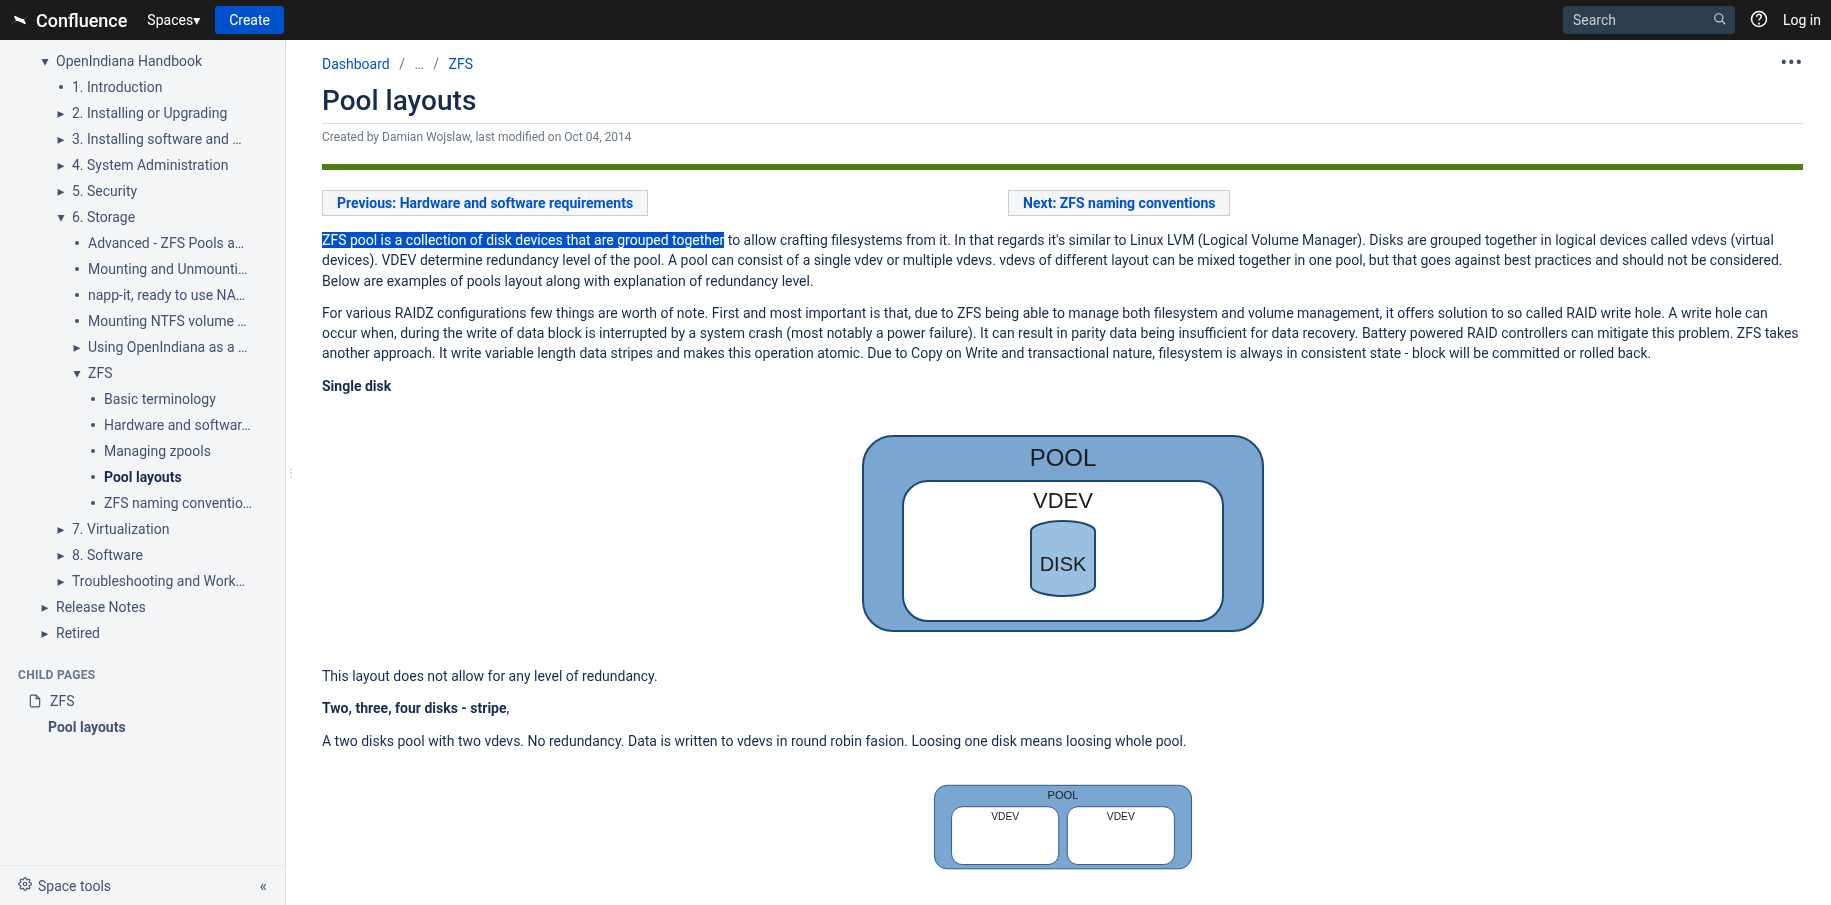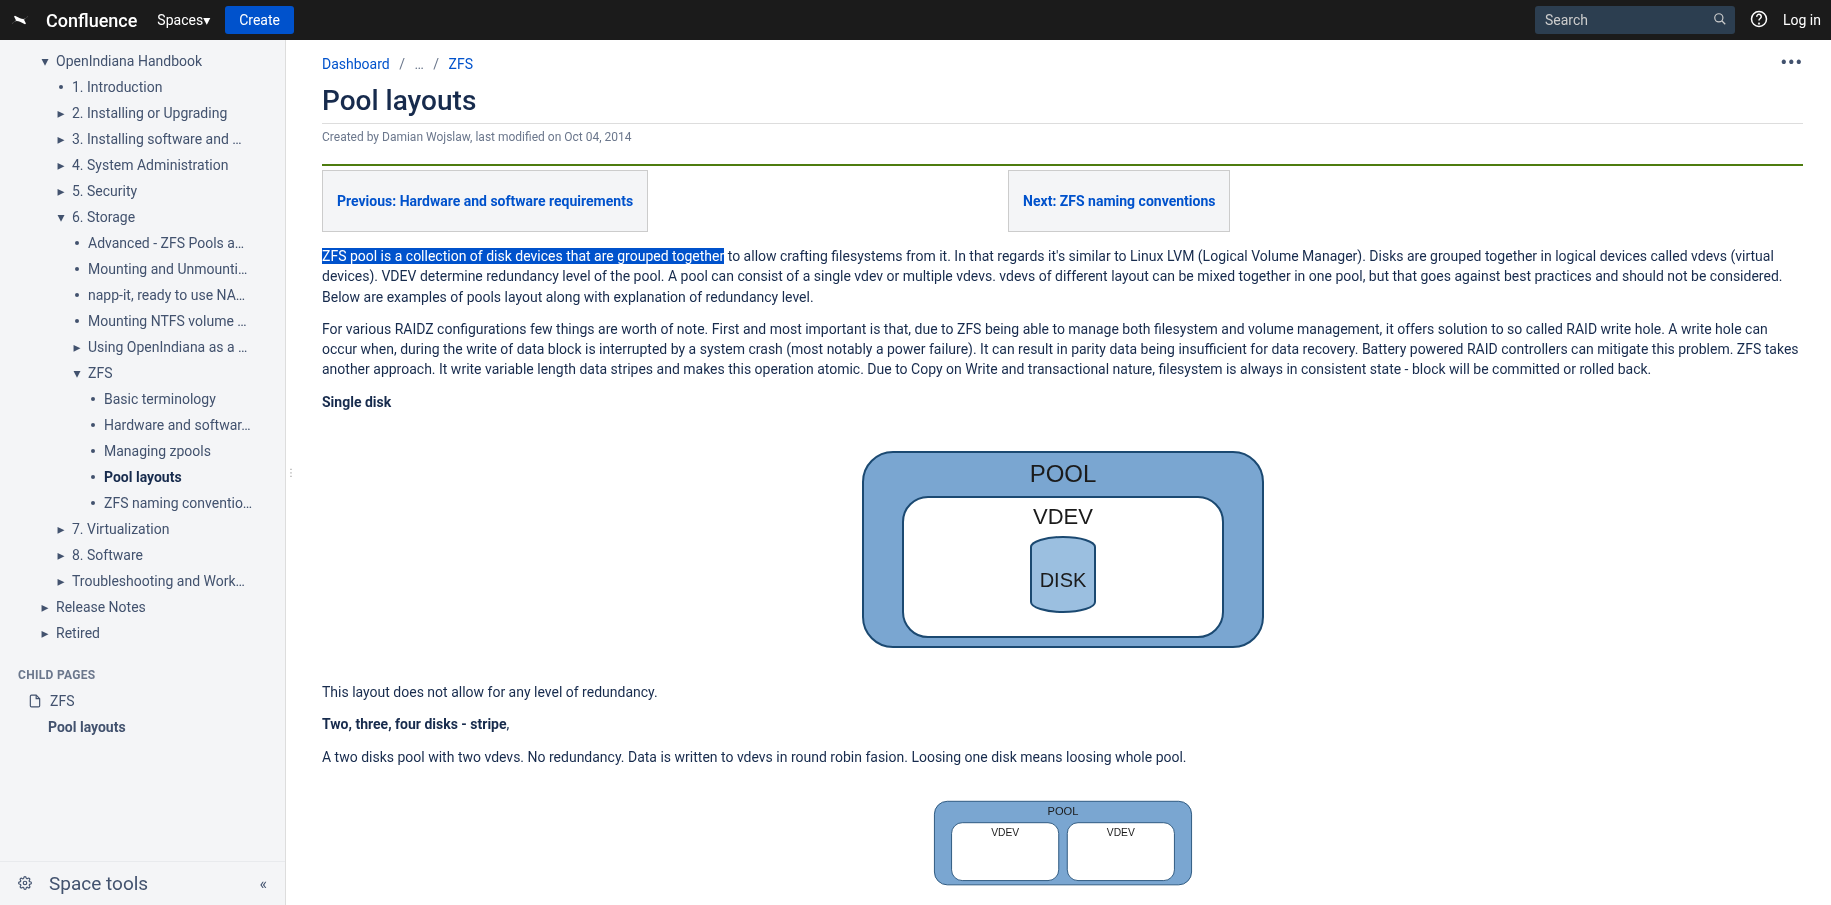--- a/index.html
+++ b/index.html
@@ -1,55 +1,55 @@
 <!DOCTYPE html>
 <html><head>
 <meta charset="utf-8">
 <style>
 *{margin:0;padding:0;box-sizing:border-box;font-family:-apple-system,BlinkMacSystemFont,"Segoe UI",Roboto,Arial,sans-serif}
 body{background:#fff;color:#333;overflow:hidden}
 .topbar{background:#1b1b1b;height:40px;display:flex;align-items:center;padding:0 10px;color:#fff;font-size:14px}
-.logo{display:flex;align-items:center;gap:16px;margin-right:20px}
+.logo{display:flex;align-items:center;gap:6px;margin-right:20px}
 .logo-text{font-size:18px;font-weight:500}
 .spaces{display:flex;align-items:center;margin-right:15px;cursor:pointer}
 .create-btn{background:#0052cc;color:#fff;border:none;padding:6px 14px;border-radius:3px;font-size:14px;cursor:pointer}
 .topbar-right{margin-left:auto;display:flex;align-items:center;gap:15px}
-.search-box{background:#2c3e50;border:none;color:#86efac;padding:6px 10px;width:200px;font-size:14px;border-radius:3px}
+.search-box{background:#2c3e50;border:none;color:#86efac;padding:6px 10px;width:172px;font-size:14px;border-radius:3px}
 .search-box::placeholder{color:#ccc}
 .search-wrap{position:relative;display:flex;align-items:center}
 .search-ico{position:absolute;right:8px;color:#ccc}
 .help-ico,.login{cursor:pointer;color:#fff}
 .container{display:flex;height:calc(100vh - 40px)}
 .sidebar{width:286px;background:#f4f5f7;border-right:1px solid #ddd;overflow-y:auto;position:relative;padding-bottom:50px}
 .tree{padding:8px 0;font-size:14px;color:#42526e}
 .tree-item{padding:5px 8px 5px 0;display:flex;align-items:center;gap:6px;cursor:pointer;white-space:nowrap;overflow:hidden;text-overflow:ellipsis}
 .tree-item.bold{font-weight:700;color:#172b4d}
 .chev{width:10px;height:10px;display:inline-flex;align-items:center;justify-content:center;flex-shrink:0}
 .dot{width:4px;height:4px;background:#42526e;border-radius:50%;flex-shrink:0;margin:0 3px}
 .i0{padding-left:40px}.i1{padding-left:56px}.i2{padding-left:72px}.i3{padding-left:88px}
 .child-pages-header{padding:14px 18px 6px;font-size:12px;font-weight:700;color:#6b778c;letter-spacing:0.3px}
 .child-pages{padding:0 0 10px}
 .child-item{padding:5px 18px 5px 28px;font-size:14px;color:#42526e;display:flex;align-items:center;gap:8px;cursor:pointer}
 .child-item.bold{font-weight:700;padding-left:48px}
 .sidebar-footer{position:absolute;bottom:0;left:0;right:0;padding:10px 18px;display:flex;align-items:center;justify-content:space-between;background:#f4f5f7;border-top:1px solid #e8eaed}
-.space-tools{display:flex;align-items:center;gap:17px;font-size:19px;color:#42526e;cursor:pointer}
+.space-tools{display:flex;align-items:center;gap:6px;font-size:14px;color:#42526e;cursor:pointer}
 .collapse-ico{cursor:pointer;color:#42526e}
 .resizer{width:8px;background:transparent;cursor:col-resize;display:flex;align-items:center;justify-content:center}
 .resizer-dots{color:#999;font-size:10px;letter-spacing:-2px}
 .main{flex:1;overflow-y:auto;padding:12px 28px 40px;position:relative}
 .main-inner{max-width:1500px}
 .breadcrumb{font-size:14px;color:#0052cc;padding:4px 0}
 .breadcrumb a{color:#0052cc;text-decoration:none}
 .breadcrumb span.sep{color:#6b778c;margin:0 6px}
 .breadcrumb .ell{color:#6b778c}
 .page-actions{position:absolute;top:12px;right:28px;cursor:pointer;color:#42526e;font-size:18px;font-weight:700;letter-spacing:1px}
 h1.title{font-size:28px;font-weight:500;color:#172b4d;padding:8px 0 6px;border-bottom:1px solid #ddd;margin-bottom:6px}
-.meta{font-size:12px;color:#6b778c;padding-bottom:20px;border-bottom:2px solid #4d7c0f;margin-bottom:4px}
+.meta{font-size:12px;color:#6b778c;padding-bottom:20px;border-bottom:6px solid #4d7c0f;margin-bottom:20px}
 .nav-table{display:flex;gap:0;margin-bottom:14px;font-size:14px}
-.nav-cell{border:1px solid #ccc;padding:22px 14px;background:#f4f5f7}
+.nav-cell{border:1px solid #ccc;padding:4px 14px;background:#f4f5f7}
 .nav-cell a{color:#0052cc;text-decoration:none;font-weight:700}
 .nav-spacer{width:360px}
 .content{font-size:14px;color:#172b4d;line-height:1.45}
 .content p{margin-bottom:12px}
 .hl{background:#0052cc;color:#fff}
 .content strong{font-weight:700;color:#172b4d}
 .diagram{display:flex;justify-content:center;margin:30px 0}
 svg text{font-family:Arial,sans-serif}
 .page-ico{width:14px;height:14px;flex-shrink:0}
 </style>

